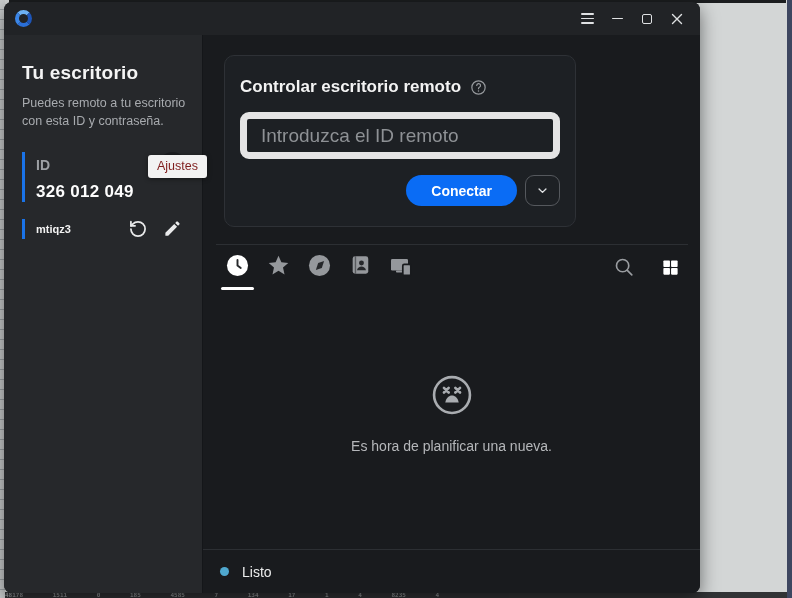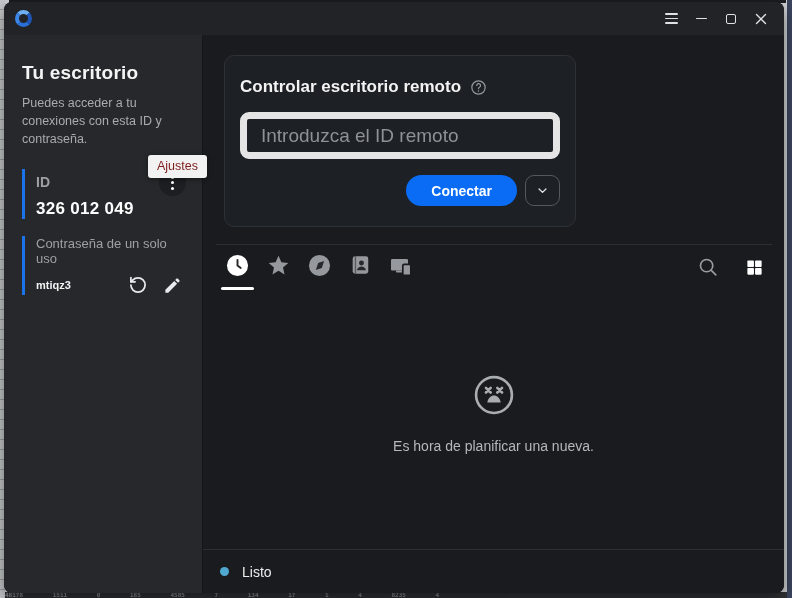--- a/index.html
+++ b/index.html
@@ -8,21 +8,21 @@
   
   .desktop{position:absolute;inset:0;background:#d3d6d6;}
   .desk-left{position:absolute;left:0;top:0;width:5px;height:100%;
     background:repeating-linear-gradient(to bottom,#c9cccd 0 9px,#9ba1a4 9px 10px);}
   .desk-top{position:absolute;left:9px;top:0;right:6px;height:3px;background:#1b1d1f;}
   .desk-right{position:absolute;right:0;top:0;width:5px;height:100%;background:#3d4660;}
   .desk-bottom{position:absolute;left:5px;right:5px;bottom:0;height:6px;background:#1f2124;
     color:#84878a;font:600 6px "DejaVu Sans Mono",monospace;line-height:5px;
     white-space:nowrap;overflow:hidden;word-spacing:26px;opacity:.9;}
   
-  .window{position:absolute;left:4px;top:2px;width:780px;height:591px;border-radius:8px;
+  .window{position:absolute;left:4px;top:2px;width:696px;height:591px;border-radius:8px;
     overflow:hidden;background:#191b1e;display:flex;flex-direction:column;
     box-shadow:0 6px 18px rgba(0,0,0,.5);}
   
   .titlebar{height:33px;background:#212326;display:flex;align-items:center;
     padding:0 8px 0 11px;flex:none;}
   .logo-ring{width:17px;height:17px;border-radius:50%;
     border:4px solid;border-color:#6db0f2 #1d55b8 #2a6fd8 #3b86e8;}
   .win-controls{margin-left:auto;display:flex;align-items:center;}
   .win-btn{width:30px;height:28px;display:flex;align-items:center;justify-content:center;
     flex-direction:column;gap:3px;cursor:pointer;color:#dfe1e3;}
@@ -113,38 +113,37 @@
             <path d="M1.5 1.5l9 9M10.5 1.5l-9 9"></path>
           </svg>
       </div>
     </div>
   </div>
 
   <div class="app-body">
 
     <div class="sidebar">
       <div class="sb-title">Tu escritorio</div>
-      <div class="sb-desc">Puedes acceder a tu conexiones con esta ID y contraseña.</div>
+      <div class="sb-desc">Puedes remoto a tu escritorio con esta ID y contraseña.</div>
 
       <div class="id-block">
         <div class="id-row">
           <span class="id-label">ID</span>
           <span class="kebab-btn">
             <i></i>
               <i></i>
               <i></i>
           </span>
         </div>
         <div class="id-value">326 012 049</div>
       </div>
 
       <div class="tooltip">Ajustes</div>
 
       <div class="pw-block">
-        <div class="pw-label">Contraseña de un solo uso</div>
         <div class="pw-row">
           <span class="pw-value">mtiqz3</span>
           <span class="pw-icons">
             <span class="icon-btn">
               <svg width="20" height="20" viewBox="0 0 24 24" fill="none" stroke="#e9eaeb" stroke-width="2.1" stroke-linecap="round" stroke-linejoin="round">
                   <path d="M3.5 12a8.5 8.5 0 1 0 8.5-8.5 9.2 9.2 0 0 0-6.4 2.6L3.5 8.2"></path>
                   <path d="M3.5 3.2v5h5"></path>
                 </svg>
             </span>
             <span class="icon-btn">

